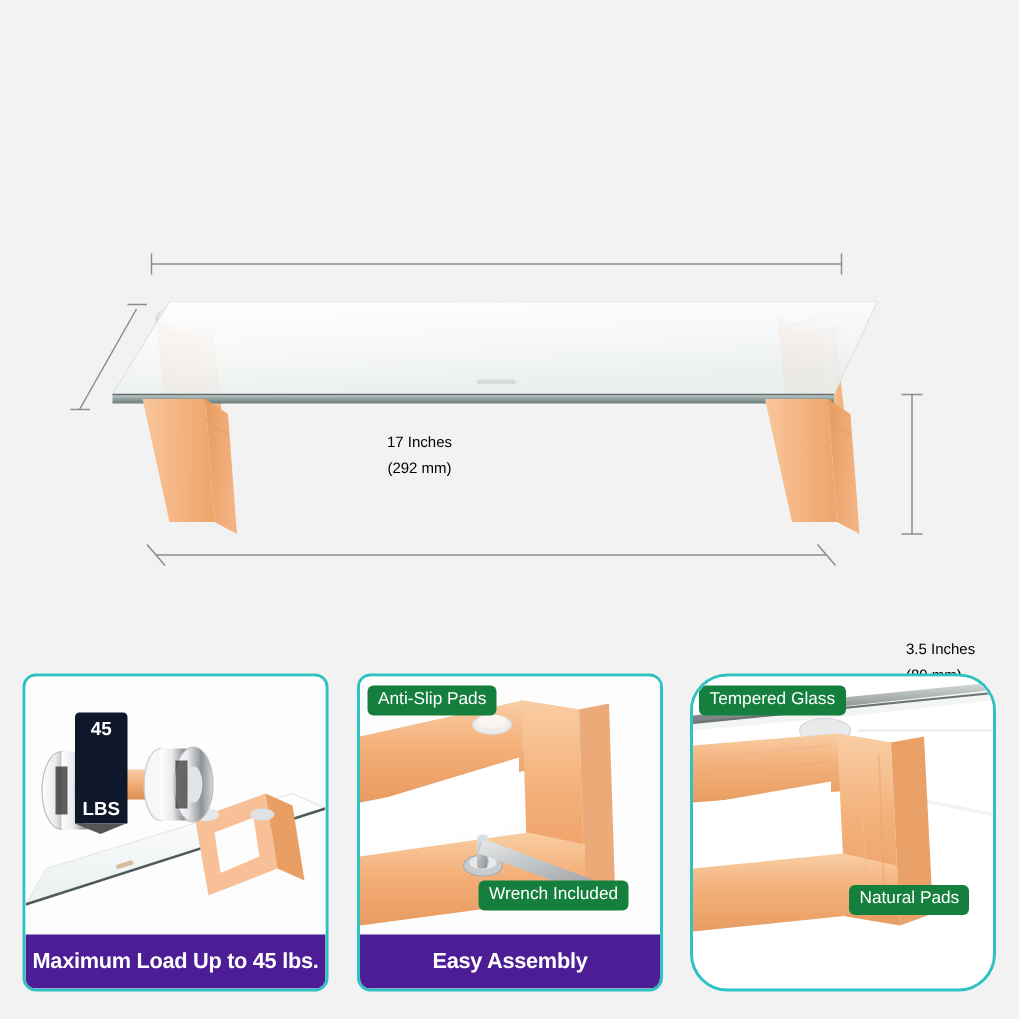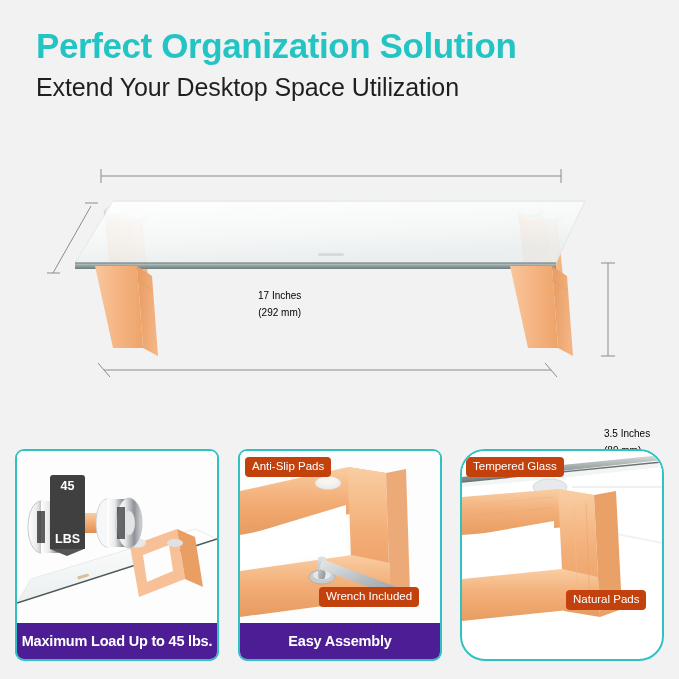--- a/index.html
+++ b/index.html
@@ -51,55 +51,51 @@
 
   .caption {
     position: absolute; left: 0; bottom: 0; width: 200px; height: 36px;
     background: #4c1d95; color: #ffffff;
     font-size: 14.5px; font-weight: bold;
     display: flex; align-items: center; justify-content: center;
     letter-spacing: -0.2px; white-space: nowrap;
   }
 
   .tag {
-    position: absolute; background: #c2410c; color: #ffffff;
+    position: absolute; background: #15803d; color: #ffffff;
     font-size: 11.5px; border-radius: 4px;
     padding: 3px 7px 4px 7px; white-space: nowrap; line-height: 13px;
   }
   .tag.t-antislip   { left: 5px;  top: 6px; }
   .tag.t-wrench     { left: 79px; top: 136px; }
   .tag.t-tempered   { left: 4px;  top: 6px; }
   .tag.t-wood       { left: 104px; top: 139px; }
 
   .lbs-badge {
     position: absolute; left: 33px; top: 24px;
-    width: 35px; background: #404040; color: #fff;
+    width: 35px; background: #0f172a; color: #fff;
     font-size: 12.5px; font-weight: bold; text-align: center;
     line-height: 14px; padding: 4px 0 3px 0;
     border-radius: 3px 3px 0 0;
   }
   .lbs-badge .l1 { display:block; }
   .lbs-badge .l2 { display:block;margin-top:39px; }
   .lbs-badge::after {
     content: ""; position: absolute; left: 0; bottom: -7px;
     width: 0; height: 0;
     border-left: 17.5px solid transparent;
     border-right: 17.5px solid transparent;
     border-top: 7px solid #555556;
   }
 </style>
 </head>
 <body>
 
 <div id="page">
 
-  <div class="header">
-    <div class="title">Perfect Organization Solution</div>
-    <div class="subtitle">Extend Your Desktop Space Utilization</div>
-  </div>
 
   <div class="hero">
     <svg width="679" height="300" viewBox="0 0 679 300">
       <defs>
         <linearGradient id="glassTop" x1="0" y1="0" x2="0.35" y2="1">
           <stop offset="0%" stop-color="#ffffff" stop-opacity="0.96"></stop>
           <stop offset="60%" stop-color="#f6f8f8" stop-opacity="0.90"></stop>
           <stop offset="100%" stop-color="#eaeeee" stop-opacity="0.92"></stop>
         </linearGradient>
         <linearGradient id="glassEdge" x1="0" y1="0" x2="0" y2="1">

